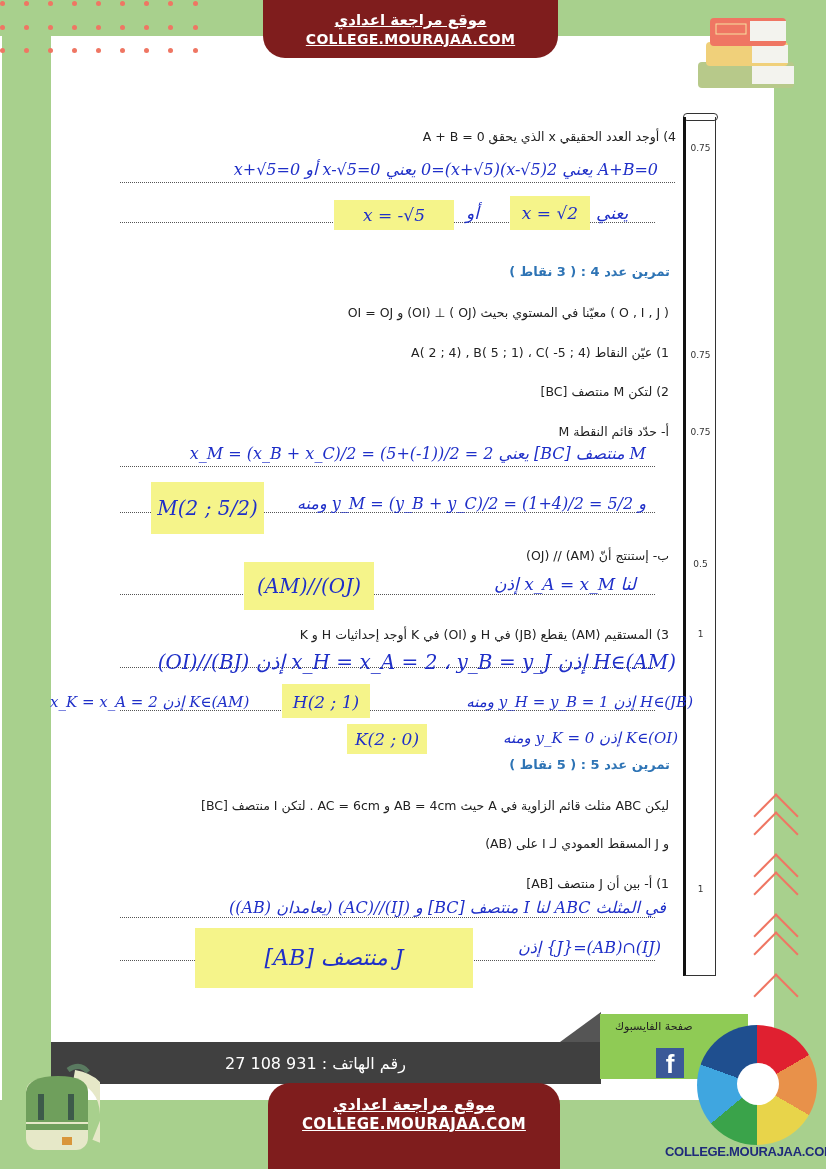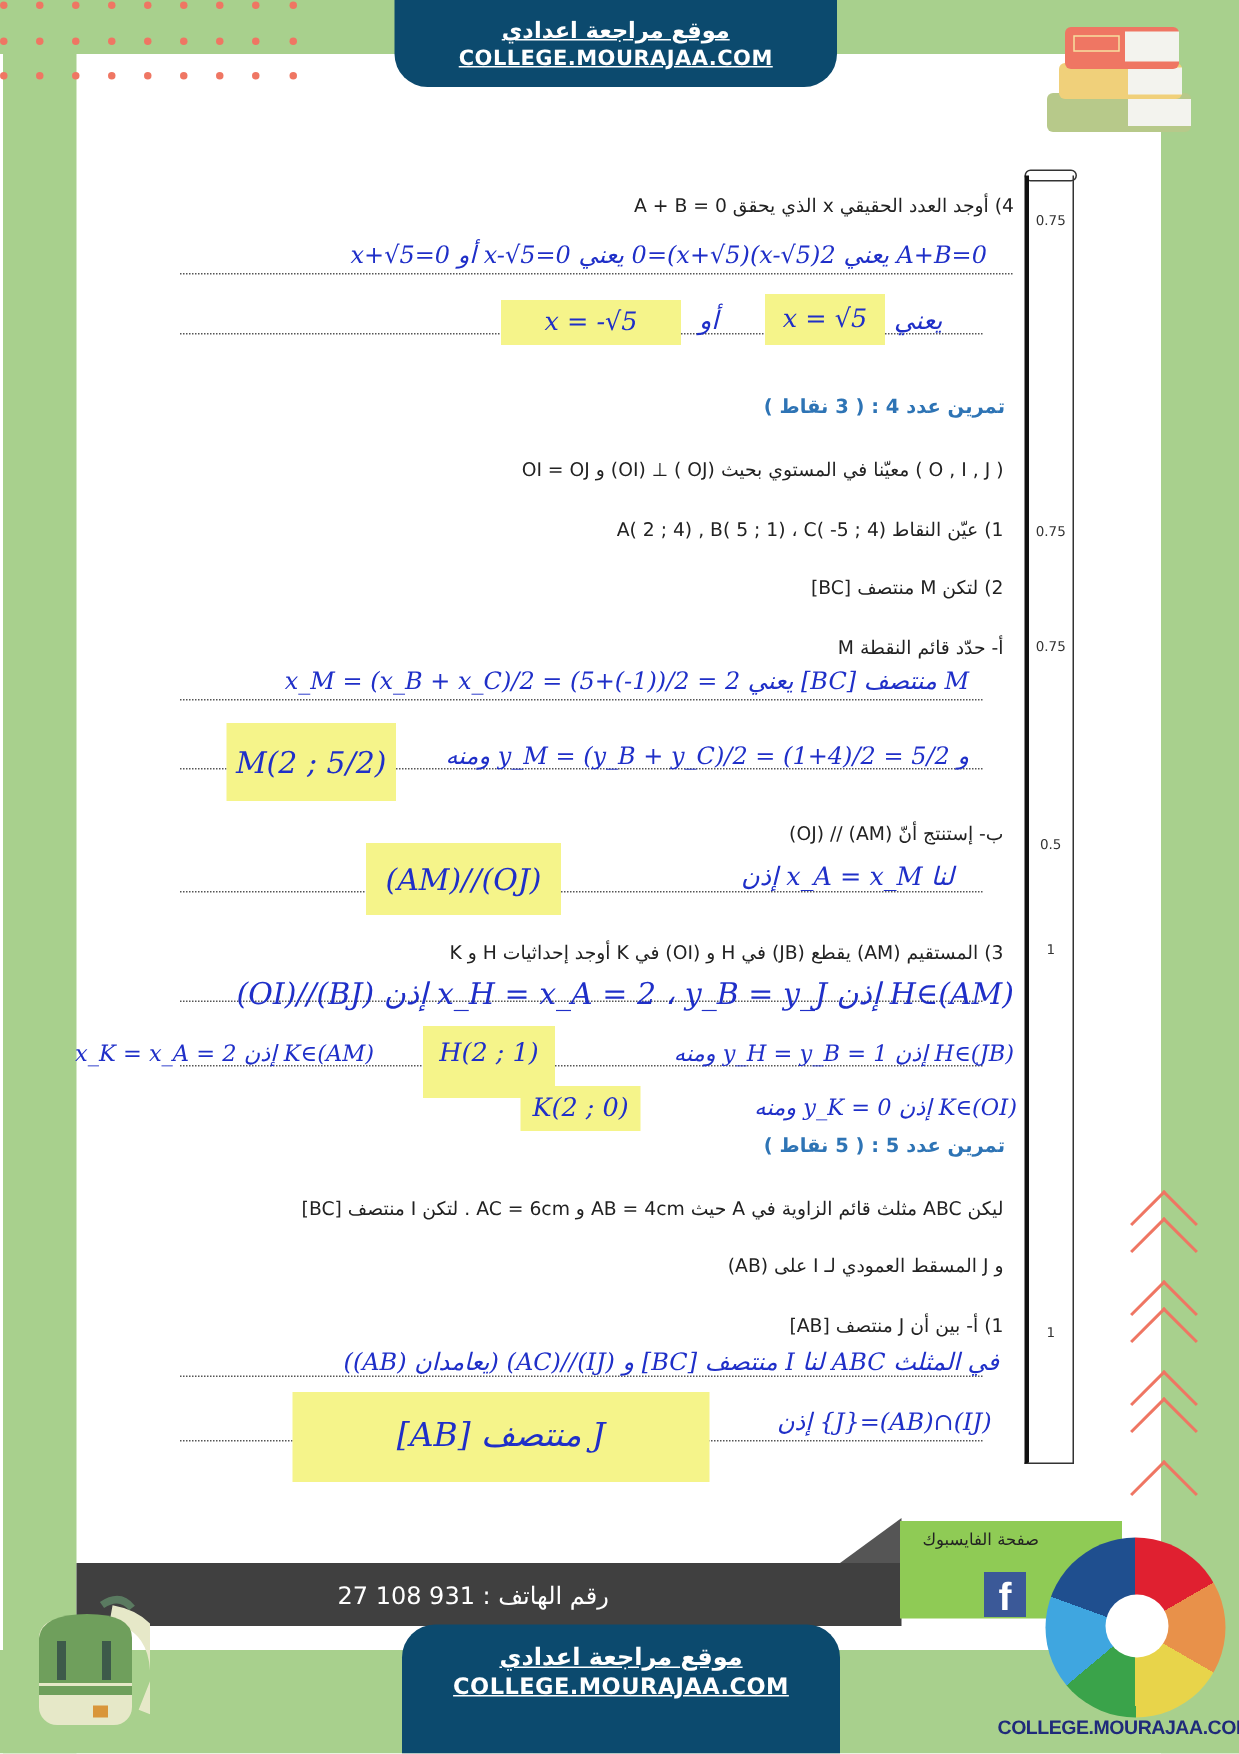--- a/index.html
+++ b/index.html
@@ -6,21 +6,21 @@
   body{width:826px;height:1169px;position:relative;overflow:hidden;background:#ffffff;font-family:"DejaVu Sans",sans-serif;}
   .abs{position:absolute;}
   .green{background:#a8d08d;}
   
   #top-band{left:0;top:0;width:826px;height:36px;}
   #left-bar{left:2px;top:0;width:49px;height:1169px;}
   #right-bar{left:774px;top:0;width:52px;height:1169px;}
   #bottom-band{left:0;top:1100px;width:826px;height:69px;}
   .dot{position:absolute;width:5px;height:5px;border-radius:50%;background:#ef7663;}
   
-  .site-tab{background:#0c4a6e;border-radius:22px;text-align:center;color:#fff;font-weight:bold;text-decoration:underline;}
+  .site-tab{background:#7f1d1d;border-radius:22px;text-align:center;color:#fff;font-weight:bold;text-decoration:underline;}
   #header-tab{left:263px;top:0;width:295px;height:58px;border-radius:0 0 22px 22px;}
   #footer-tab{left:268px;top:1083px;width:292px;height:86px;border-radius:22px 22px 0 0;}
   .site-ar{font-size:15px;line-height:20px;padding-top:10px;}
   .site-en{font-size:14px;line-height:18px;letter-spacing:0.3px;}
   
   .q{font-family:"DejaVu Sans",sans-serif;font-size:12.5px;color:#222;direction:rtl;text-align:right;white-space:nowrap;}
   .ex-title{color:#2e74b5;font-weight:bold;font-size:13px;}
   .hand{font-family:"DejaVu Serif",serif;font-style:italic;color:#1f2fc8;font-size:17px;direction:rtl;white-space:nowrap;}
   .dots{border-bottom:1px dotted #555;height:0;}
   .hl{background:#f5f48a;}
@@ -104,21 +104,21 @@
   <div class="score" style="top:442px">0.5</div>
   <div class="score" style="top:512px">1</div>
   <div class="score" style="top:767px">1</div>
 </div>
 
 <div class="abs q" style="right:150px;top:129px;">4) أوجد العدد الحقيقي x الذي يحقق A + B = 0</div>
 <div class="abs dots" style="left:120px;top:182px;width:555px;"></div>
 <div class="abs hand" style="right:168px;top:160px;font-size:16px;">A+B=0 يعني 2(x-√5)(x+√5)=0 يعني x-√5=0 أو x+√5=0</div>
 <div class="abs dots" style="left:120px;top:222px;width:535px;"></div>
 <div class="abs hand" style="left:596px;top:203px;">يعني</div>
-<div class="abs hand hl" style="left:510px;top:196px;width:80px;height:34px;line-height:34px;text-align:center;direction:ltr;">x = √5</div>
+<div class="abs hand hl" style="left:510px;top:196px;width:80px;height:34px;line-height:34px;text-align:center;direction:ltr;">x = √2</div>
 <div class="abs hand" style="left:466px;top:203px;">أو</div>
 <div class="abs hand hl" style="left:334px;top:200px;width:120px;height:30px;line-height:30px;text-align:center;direction:ltr;">x = -√5</div>
 
 <div class="abs q ex-title" style="right:156px;top:264px;">تمرين عدد 4 : ( 3 نقاط )</div>
 <div class="abs q" style="right:157px;top:305px;">( O , I , J ) معيّنا في المستوي بحيث (OJ ) ⊥ (OI) و OI = OJ</div>
 <div class="abs q" style="right:157px;top:345px;">1) عيّن النقاط A( 2 ; 4) ,  B( 5 ; 1) ،  C( -5 ; 4)</div>
 <div class="abs q" style="right:157px;top:384px;">2) لتكن M منتصف [BC]</div>
 <div class="abs q" style="right:157px;top:424px;">أ- حدّد قائم النقطة M</div>
 
 <div class="abs dots" style="left:120px;top:466px;width:535px;"></div>
@@ -129,22 +129,22 @@
 
 <div class="abs q" style="right:157px;top:548px;margin-left:48px;">ب- إستنتج أنّ (AM) // (OJ)</div>
 <div class="abs dots" style="left:120px;top:594px;width:535px;"></div>
 <div class="abs hand" style="right:190px;top:574px;">لنا x_A = x_M إذن</div>
 <div class="abs hand hl" style="left:244px;top:562px;width:130px;height:48px;line-height:48px;text-align:center;direction:ltr;font-size:20px;">(AM)//(OJ)</div>
 
 <div class="abs q" style="right:157px;top:627px;margin-left:35px;">3) المستقيم (AM) يقطع (JB) في H و (OI) في K أوجد إحداثيات H و K</div>
 <div class="abs dots" style="left:120px;top:667px;width:535px;"></div>
 <div class="abs hand" style="right:150px;top:650px;font-size:20px;">H∈(AM) إذن x_H = x_A = 2 ، y_B = y_J إذن (BJ)//(OI)</div>
 <div class="abs dots" style="left:120px;top:710px;width:535px;"></div>
-<div class="abs hand" style="right:150px;top:693px;font-size:15px;margin-left:28px;">H∈(JB) إذن y_H = y_B = 1 ومنه</div>
-<div class="abs hand hl" style="left:282px;top:684px;width:88px;height:48px;line-height:36px;text-align:center;direction:ltr;">H(2 ; 1)</div>
+<div class="abs hand" style="right:133px;top:693px;font-size:15px;margin-left:28px;">H∈(JB) إذن y_H = y_B = 1 ومنه</div>
+<div class="abs hand hl" style="left:282px;top:684px;width:88px;height:34px;line-height:36px;text-align:center;direction:ltr;">H(2 ; 1)</div>
 <div class="abs hand" style="left:50px;top:693px;font-size:15px;">K∈(AM) إذن x_K = x_A = 2</div>
 <div class="abs hand" style="right:148px;top:729px;font-size:15px;">K∈(OI) إذن y_K = 0 ومنه</div>
 <div class="abs hand hl" style="left:347px;top:724px;width:80px;height:30px;line-height:30px;text-align:center;direction:ltr;">K(2 ; 0)</div>
 
 <div class="abs q ex-title" style="right:156px;top:757px;">تمرين عدد 5 : ( 5 نقاط )</div>
 <div class="abs q" style="right:157px;top:798px;">ليكن ABC مثلث قائم الزاوية في A حيث AB = 4cm و AC = 6cm . لتكن I منتصف [BC]</div>
 <div class="abs q" style="right:157px;top:836px;">و J المسقط العمودي لـ I على (AB)</div>
 <div class="abs q" style="right:157px;top:876px;">1) أ- بين أن J منتصف [AB]</div>
 <div class="abs dots" style="left:120px;top:917px;width:535px;"></div>
 <div class="abs hand" style="right:160px;top:898px;font-size:16px;">في المثلث ABC لنا I منتصف [BC] و (IJ)//(AC) (يعامدان (AB))</div>

